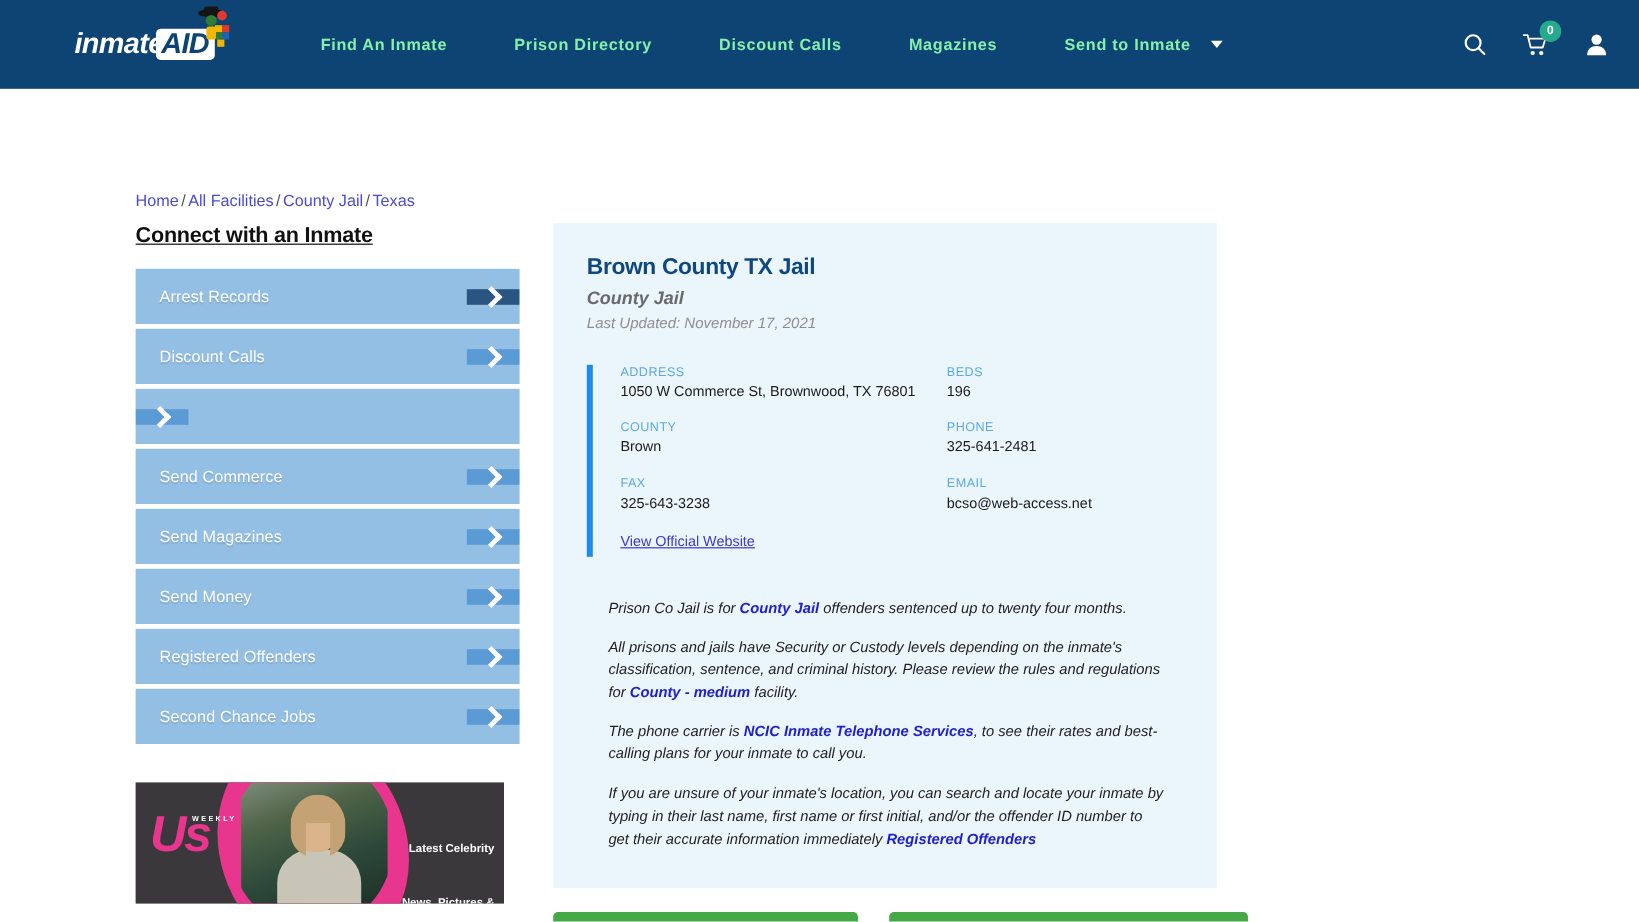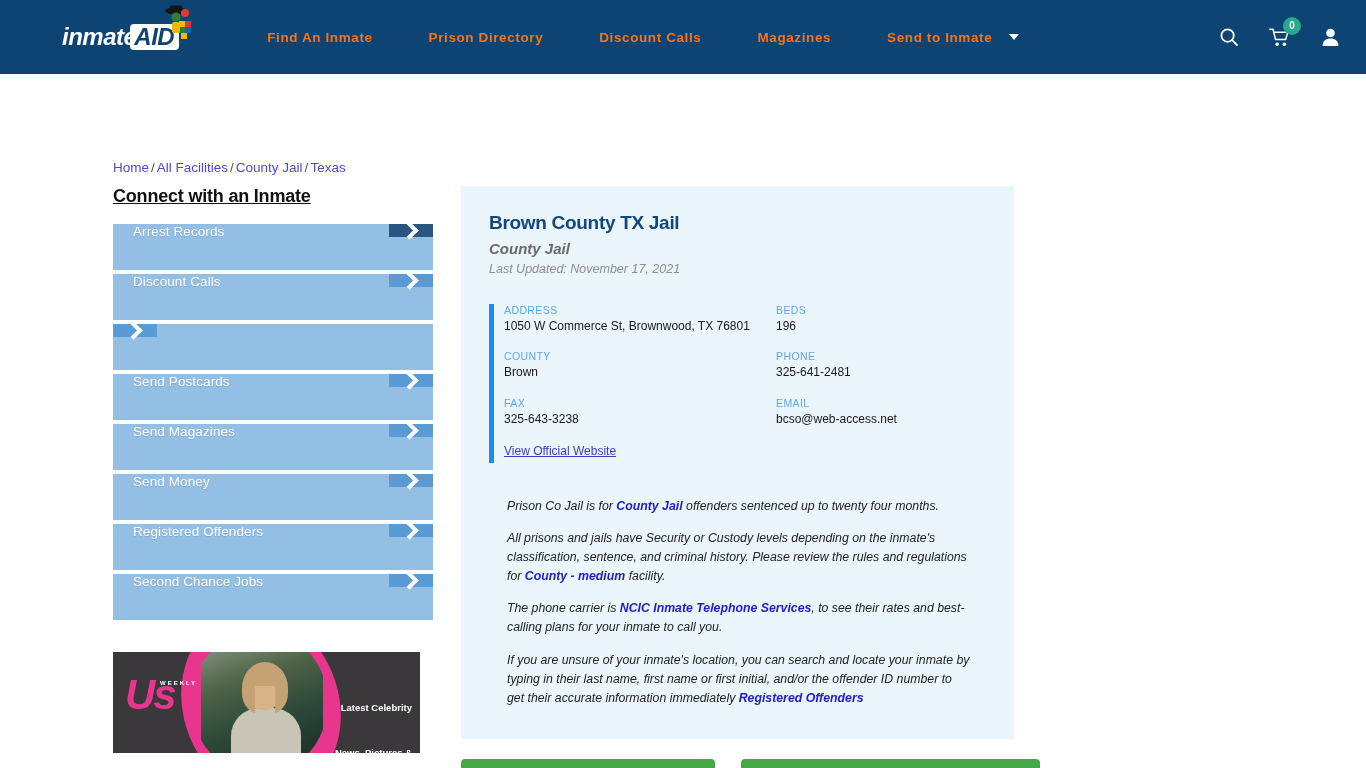--- a/index.html
+++ b/index.html
@@ -54,21 +54,21 @@
     height: 38px;
   }
 
   .nav {
     display: flex;
     align-items: center;
     flex: 1 1 auto;
     height: 100%;
   }
   .nav-item {
-    color: #f97316;
+    color: #86efac;
     font-size: 13.5px;
     font-weight: bold;
     letter-spacing: 0.6px;
     padding: 0 28px;
     cursor: pointer;
     white-space: nowrap;
   }
   .nav-item.with-caret { display: flex; align-items: center; gap: 17px; }
   .caret {
     width: 0; height: 0;
@@ -119,21 +119,21 @@
   .sidebar-title {
     font-size: 18px;
     font-weight: bold;
     color: #111111;
     text-decoration: underline;
     margin-bottom: 17px;
     letter-spacing: -0.2px;
   }
   .side-btn {
     display: flex;
-    align-items: flex-start;
+    align-items: center;
     height: 46px;
     margin-bottom: 4px;
     background: #94bfe5;
     cursor: pointer;
     overflow: hidden;
   }
   .side-btn-label {
     flex: 1 1 auto;
     display: flex;
     align-items: center;
@@ -270,21 +270,21 @@
   .facility-updated {
     color: #8e8e8e;
     font-size: 12.5px;
     font-style: italic;
     margin-top: 5px;
   }
 
   .info-wrap {
     margin-top: 28px;
     border-left: 5px solid #1a8cf0;
-    padding-left: 10px;
+    padding-left: 23px;
     padding-bottom: 4px;
   }
   .info-grid {
     display: grid;
     grid-template-columns: 272px 1fr;
     row-gap: 16px;
   }
   .info-label {
     color: #5fa8e8;
     font-size: 10.5px;
@@ -417,21 +417,21 @@
         <div class="side-btn-arrow">
             <span class="chev"></span>
           </div>
       </div>
       <div class="side-btn">
         <div class="side-btn-arrow">
             <span class="chev"></span>
           </div>
       </div>
       <div class="side-btn">
-        <div class="side-btn-label">Send Postcards</div>
+        <div class="side-btn-label">Send Commerce</div>
         <div class="side-btn-arrow">
             <span class="chev"></span>
           </div>
       </div>
       <div class="side-btn">
         <div class="side-btn-label">Send Magazines</div>
         <div class="side-btn-arrow">
             <span class="chev"></span>
           </div>
       </div>

